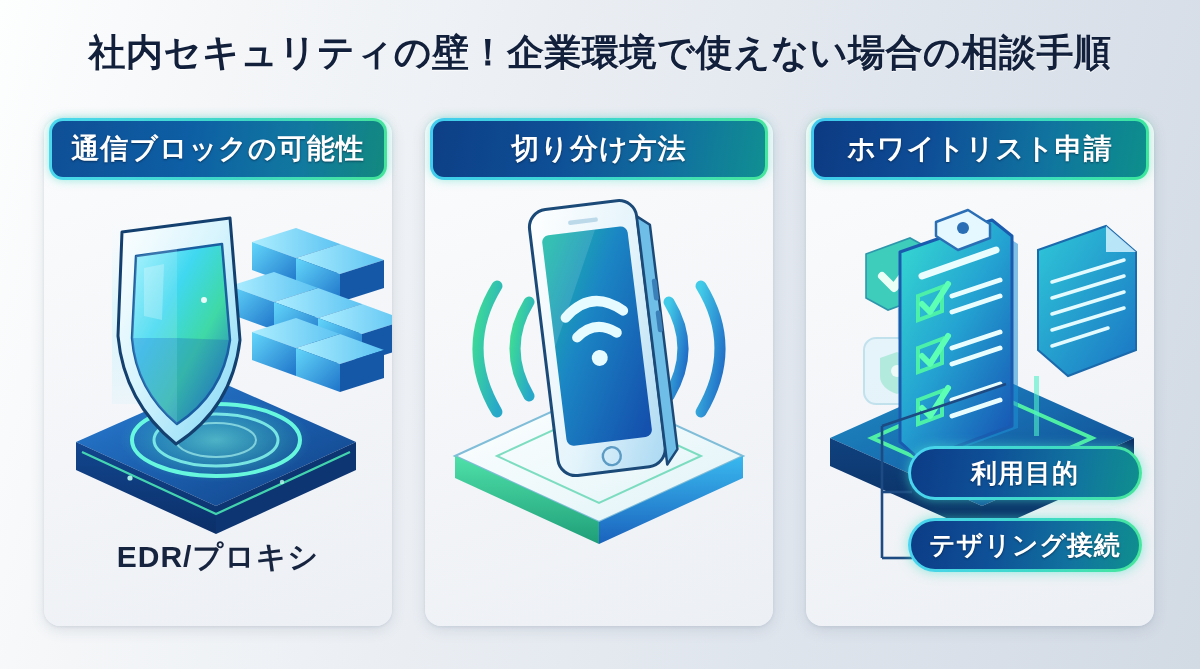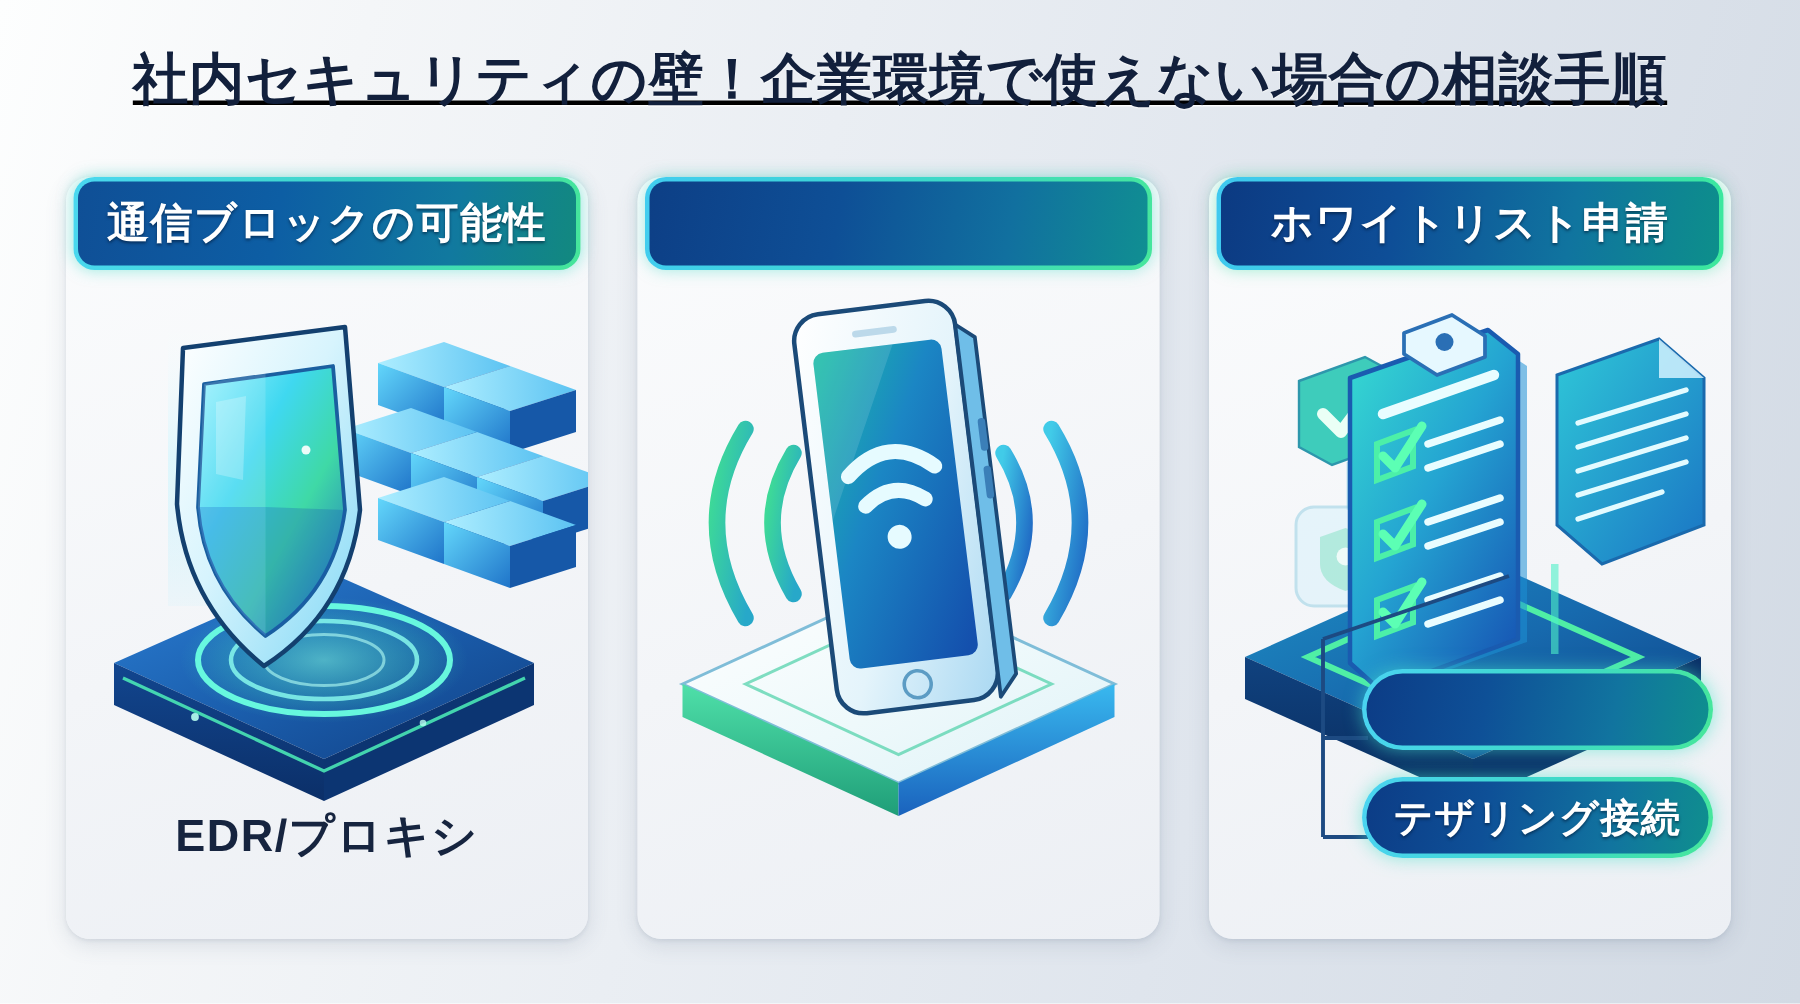--- a/index.html
+++ b/index.html
@@ -25,21 +25,20 @@
   
   .title-bar {
     position: absolute;
     top: 22px;
     left: 0;
     width: 1200px;
     height: 62px;
     display: flex;
     align-items: center;
     justify-content: center;
-    text-decoration: underline;
   }
   .title-text {
     font-size: 37px;
     font-weight: bold;
     color: #12203c;
     letter-spacing: 0.5px;
     white-space: nowrap;
     text-shadow: 0 1px 1px rgba(255,255,255,0.85);
   }
 
@@ -328,20 +327,21 @@
         <circle cx="238" cy="292" r="2.2" fill="#b9fff0" opacity="0.8"></circle>
       </svg>
     </div>
 
     <div class="card-caption">EDR/プロキシ</div>
   </div>
 
   <div class="card c2">
     <div class="card-header">
       <div class="hdr-inner"></div>
+      <span class="hdr-label">切り分け方法</span>
     </div>
 
     <div class="art">
       <svg viewBox="0 0 348 360" xmlns="http://www.w3.org/2000/svg">
         <defs>
           <linearGradient id="g2plate" x1="0" y1="0" x2="1" y2="1">
             <stop offset="0" stop-color="#ffffff"></stop>
             <stop offset="0.55" stop-color="#eef9fb"></stop>
             <stop offset="1" stop-color="#dff2f7"></stop>
           </linearGradient>
@@ -521,20 +521,21 @@
         <g fill="none" stroke="#1d4a82" stroke-width="2.6">
           <path d="M 150 2 L 26 44"></path>
           <path d="M 26 44 L 26 176"></path>
           <path d="M 26 110 L 56 110"></path>
           <path d="M 26 176 L 56 176"></path>
         </g>
       </svg>
 
       <div class="pill pill-1">
         <div class="pill-inner"></div>
+        <span class="pill-label">利用目的</span>
       </div>
 
       <div class="pill pill-2">
         <div class="pill-inner"></div>
         <span class="pill-label">テザリング接続</span>
       </div>
     </div>
   </div>
 
 </div>

